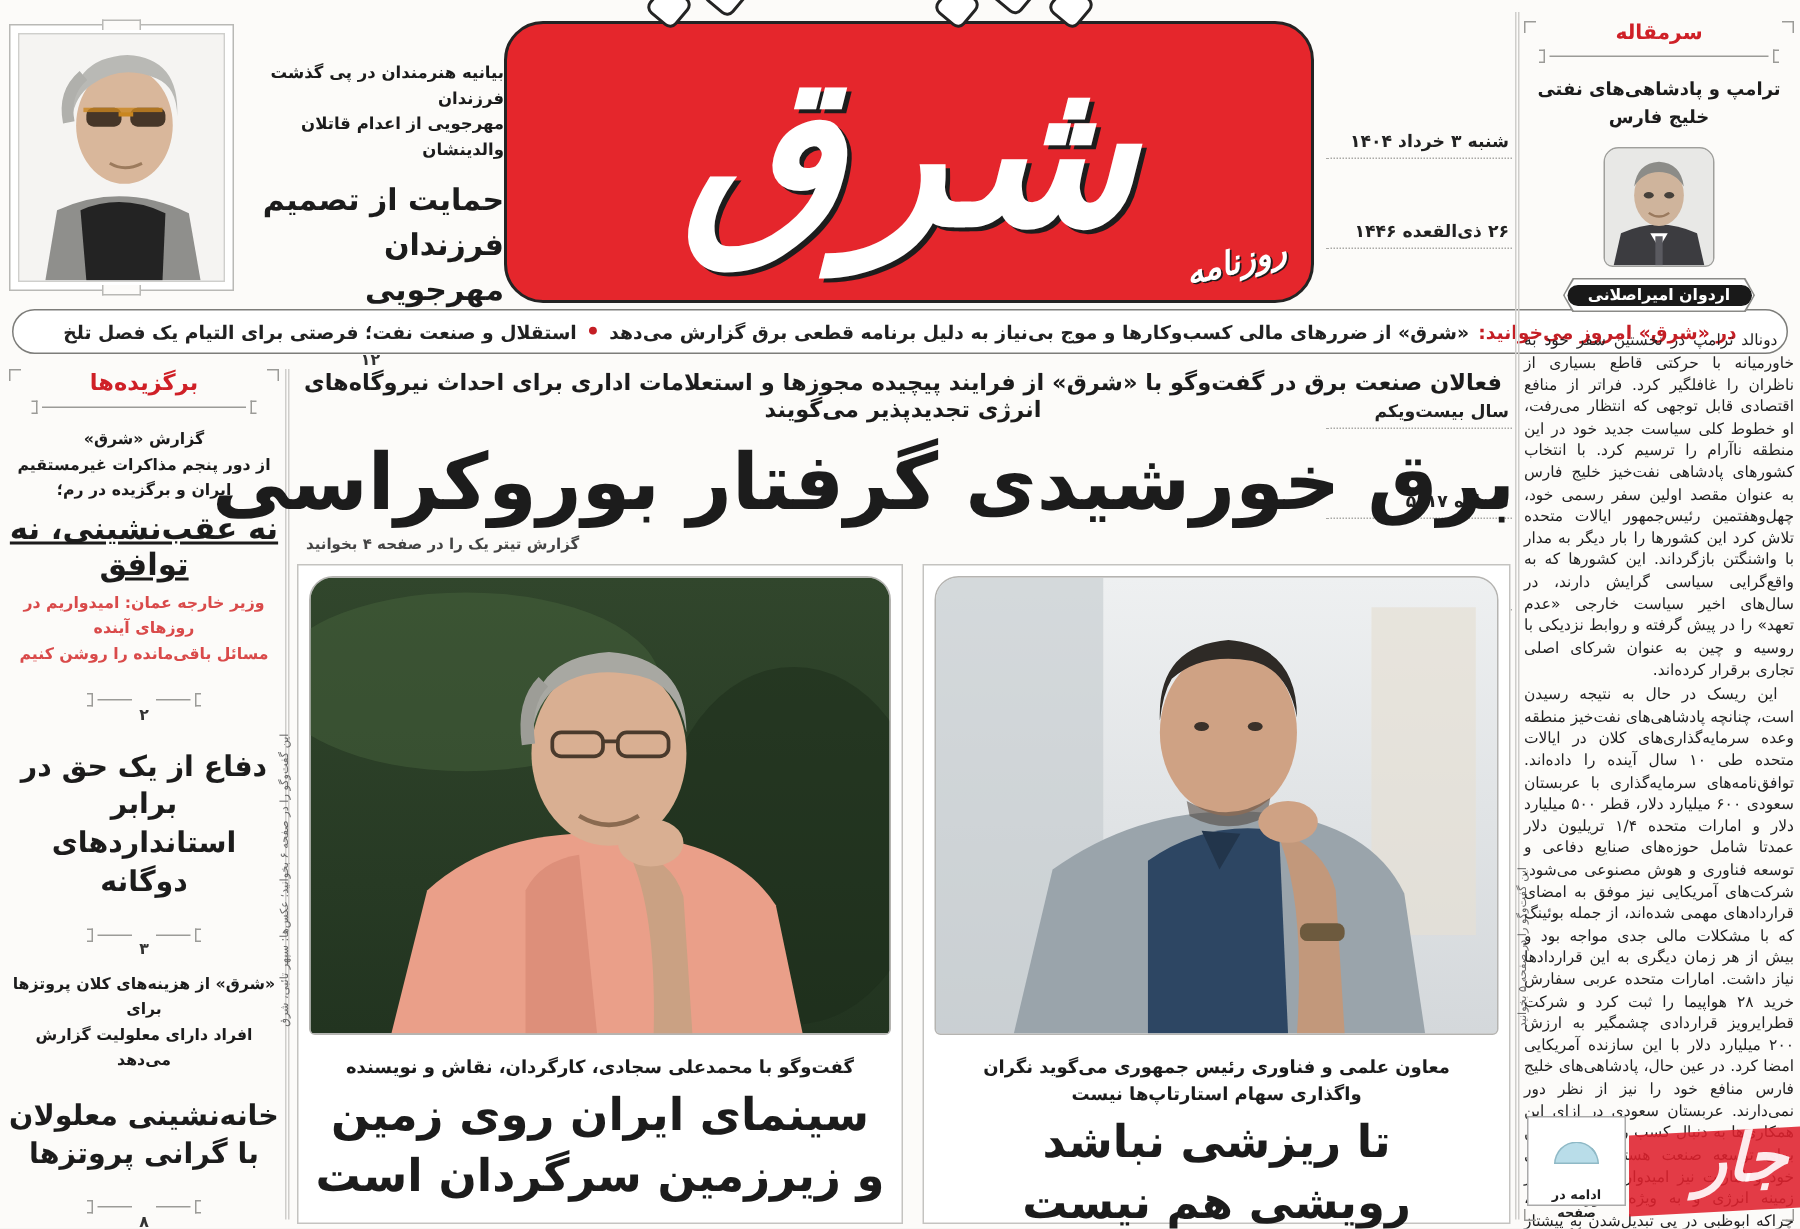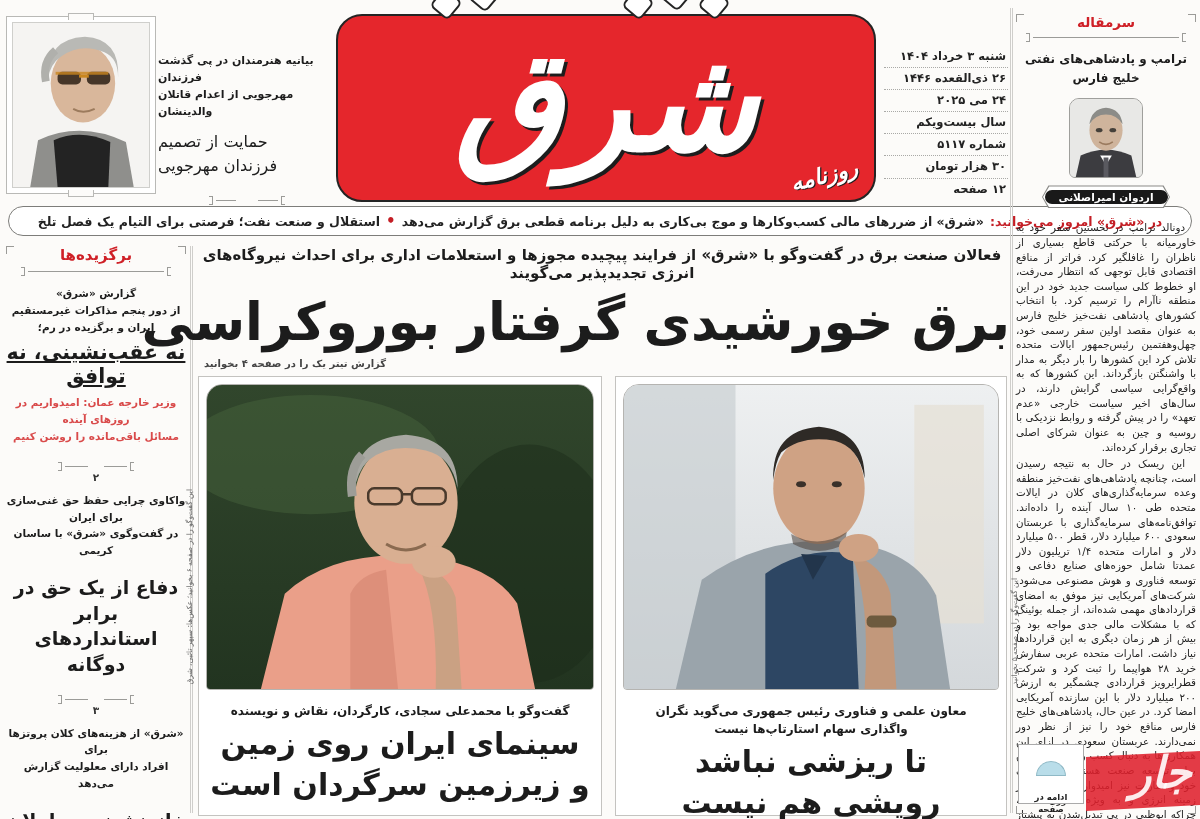--- a/index.html
+++ b/index.html
@@ -17,23 +17,23 @@
 
   
   .tl-photo {
     position:absolute; left:6px; top:16px; width:150px; height:178px;
     border:1px solid #b9b9b6; background:#fff; padding:5px;
   }
   .tl-photo .inner { width:100%; height:100%; border:1px solid #cfcfcc; overflow:hidden; background:#f4f4f2;}
   .tl-photo .tab { position:absolute; left:50%; width:26px; height:7px; background:#fcfbf9;
     border:1px solid #b9b9b6; transform:translateX(-50%); }
   .tab.top { top:-4px; border-bottom:none;} .tab.bot { bottom:-4px; border-top:none;}
-  .tl-text { position:absolute; left:158px; top:52px; width:178px; text-align:left; }
+  .tl-text { position:absolute; left:158px; top:40px; width:178px; text-align:right; }
   .tl-kicker { font-size:11px; font-weight:bold; line-height:1.55; white-space:pre-line; }
-  .tl-head { font-size:16px; font-weight:normal; line-height:1.5; margin-top:10px; white-space:pre-line; }
+  .tl-head { font-size:20px; font-weight:bold; line-height:1.5; margin-top:10px; white-space:pre-line; }
 
   
   .pgmark { display:flex; align-items:center; gap:3px; width:76px; margin:6px auto 4px; }
   .pgmark .ln { flex:1; border-top:1px solid #9b9b98; }
   .pgmark .cap { width:4px; height:9px; border:1px solid #9b9b98; border-width:1px 1px 1px 0; }
   .pgmark .cap.l { border-width:1px 0 1px 1px; }
   .pgmark .num { font-size:10.5px; font-weight:bold; color:#333; padding:0 2px;margin-top:20px; }
   .secline { display:flex; align-items:center; gap:3px; margin:3px auto 8px; width:150px;}
   .secline .ln { flex:1; border-top:1px solid #9b9b98;}
   .secline .cap { width:4px; height:9px; border:1px solid #9b9b98; border-width:1px 1px 1px 0;}
@@ -52,21 +52,21 @@
   .logo .rooz {
     position:absolute; right:16px; bottom:12px; color:#fff; font-size:22px;
     font-style:italic; font-weight:bold; transform:rotate(-14deg);
     text-shadow:1px 1px 0 #1d1d1d;
   }
   .dot { position:absolute; width:24px; height:24px; background:#fff; border:2px solid #242424;
     border-radius:6px; transform:rotate(40deg); }
   .dateblock { position:absolute; left:884px; top:46px; width:124px; }
   .dateblock .dl {
     font-size:11.5px; font-weight:bold; color:#222; text-align:right;
-    padding:2px 2px 3px; border-bottom:1px dotted #a9a9a6; line-height:1.4;
+    padding:2px 2px 3px; border-bottom:1px dotted #a9a9a6; line-height:1.4;margin-top:38px;
   }
   .dateblock .dl:last-child { border-bottom:none; }
 
   
   .strip {
     position:absolute; left:8px; top:206px; width:1184px; height:30px;
     border:1.5px solid #7d7d7a; border-radius:16px; background:#fff;
     display:flex; align-items:center; justify-content:center; gap:6px;
     font-size:12.5px; font-weight:bold;
   }
@@ -190,21 +190,21 @@
     <div class="dl">۲۶ ذی‌القعده ۱۴۴۶</div>
     <div class="dl">۲۴ می ۲۰۲۵</div>
     <div class="dl">سال بیست‌ویکم</div>
     <div class="dl">شماره ۵۱۱۷</div>
     <div class="dl">۳۰ هزار تومان</div>
     <div class="dl">۱۲ صفحه</div>
   </div>
 
   <div class="strip">
     <span class="lbl">در «شرق» امروز می‌خوانید:</span>
-    <span class="txt">«شرق» از ضررهای مالی کسب‌وکارها و موج بی‌کاری به دلیل برنامه قطعی برق گزارش می‌دهد</span>
+    <span class="txt">«شرق» از ضررهای مالی کسب‌وکارها و موج بی‌نیاز به دلیل برنامه قطعی برق گزارش می‌دهد</span>
     <span class="dotsep">•</span>
     <span class="txt">استقلال و صنعت نفت؛ فرصتی برای التیام یک فصل تلخ</span>
   </div>
 
   <div class="vdiv v1"></div>
   <div class="vdiv v2"></div>
 
   <div class="sidebar">
     <div class="tick tl2"></div>
       <div class="tick tr2"></div>
@@ -224,22 +224,20 @@
       <div class="pgmark">
           <span class="cap l"></span>
           <span class="ln"></span>
         <span class="num">۲</span>
         <span class="ln"></span>
           <span class="cap"></span>
         </div>
     </div>
 
     <div>
-      <div class="sb-kicker">واکاوی چرایی حفظ حق غنی‌سازی برای ایران
-در گفت‌وگوی «شرق» با ساسان کریمی</div>
       <div class="sb-head2">دفاع از یک حق در برابر
 استانداردهای دوگانه</div>
       <div class="pgmark">
           <span class="cap l"></span>
           <span class="ln"></span>
         <span class="num">۳</span>
         <span class="ln"></span>
           <span class="cap"></span>
         </div>
     </div>

